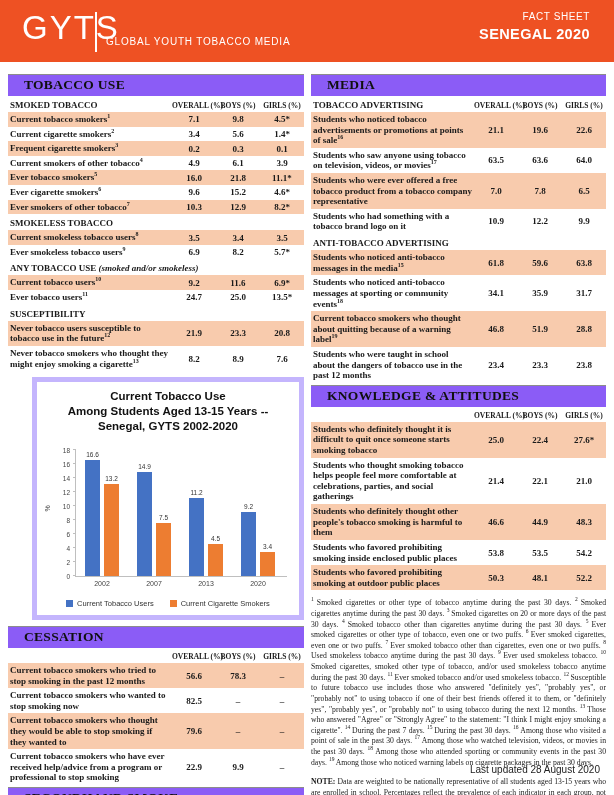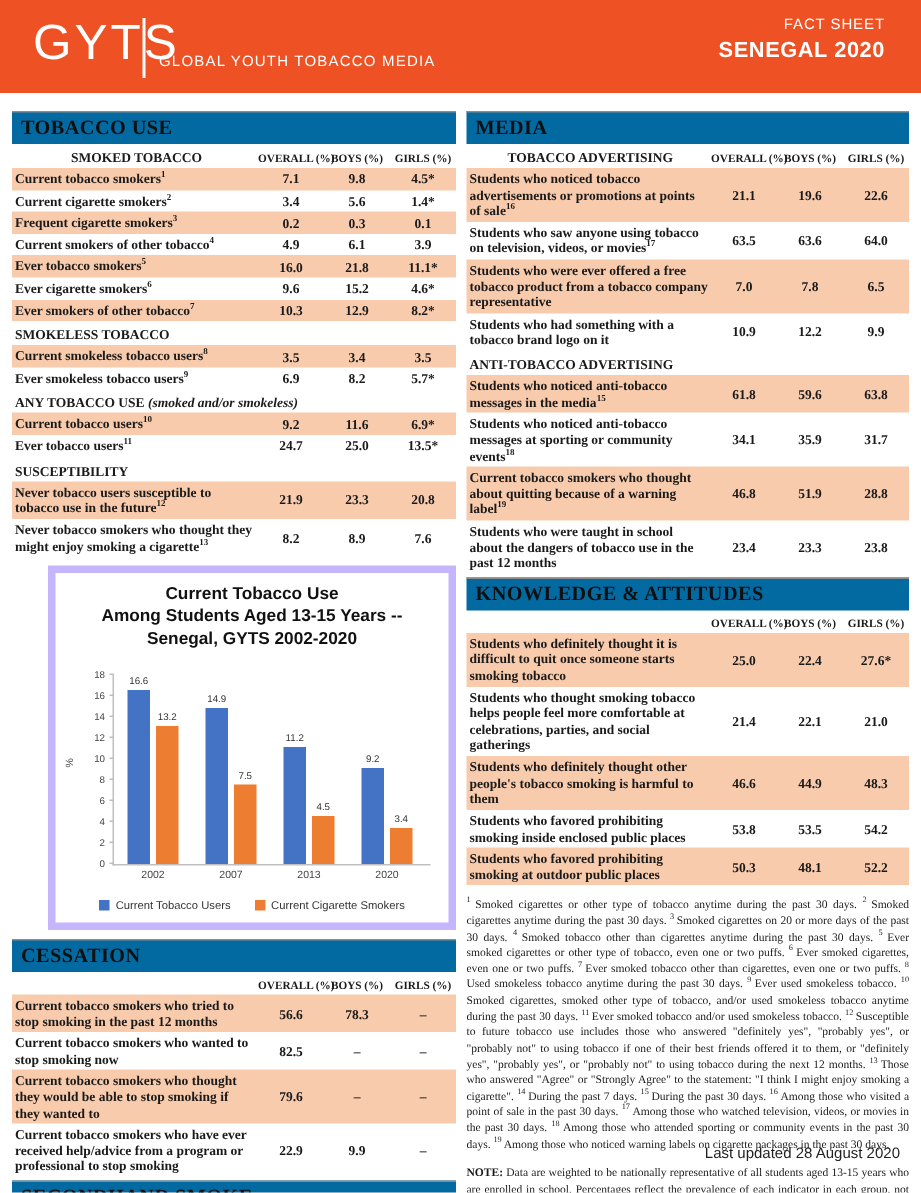--- a/index.html
+++ b/index.html
@@ -14,24 +14,24 @@
   .logo-sub{position:absolute;left:106px;top:36px;font-family:"Liberation Sans",sans-serif;
             font-size:10px;letter-spacing:0.8px;}
   .fact{position:absolute;right:24px;top:11px;text-align:right;font-family:"Liberation Sans",sans-serif;}
   .fact-sheet{font-size:10px;letter-spacing:0.6px;}
   .fact-title{font-size:14.5px;font-weight:700;letter-spacing:0.4px;margin-top:4px;}
 
   
   .col-left{position:absolute;left:8px;top:72px;width:296px;}
   .col-right{position:absolute;left:311px;top:72px;width:295px;}
 
-  .secbar{background:#0369a1;border-top:1px solid #8c8c8c;color:#101010;font-weight:700;
-          font-size:13.5px;padding:2px 6px 3px;letter-spacing:0.3px;margin:2px 0 2px;}
+  .secbar{background:#8b5cf6;border-top:1px solid #8c8c8c;color:#101010;font-weight:700;
+          font-size:13.5px;padding:2px 16px 3px;letter-spacing:0.3px;margin:2px 0 2px;}
   .colhead{display:flex;align-items:flex-end;padding:2px 0 2px;}
-  .colhead .gl{flex:1;font-weight:700;font-size:9px;padding-left:2px;text-align:center;}
+  .colhead .gl{flex:1;font-weight:700;font-size:9px;padding-left:2px;}
   .colhead .c{width:44px;text-align:center;font-weight:700;font-size:7.5px;white-space:nowrap;}
   .grouplabel{font-weight:700;font-size:9px;padding:4px 2px 2px;}
   .grouplabel i{font-weight:700;}
   .row{display:flex;align-items:center;padding:1px 0;min-height:12px;}
   .row.hl{background:#f8cbad;}
   .row .lbl{flex:1;font-weight:700;font-size:9px;line-height:1.18;padding:1px 2px;}
   .row .v{width:44px;text-align:center;font-weight:700;font-size:9px;}
   .ind1{padding-left:12px;}
   .ind2{padding-left:22px;}
   sup{font-size:6px;line-height:0;}

